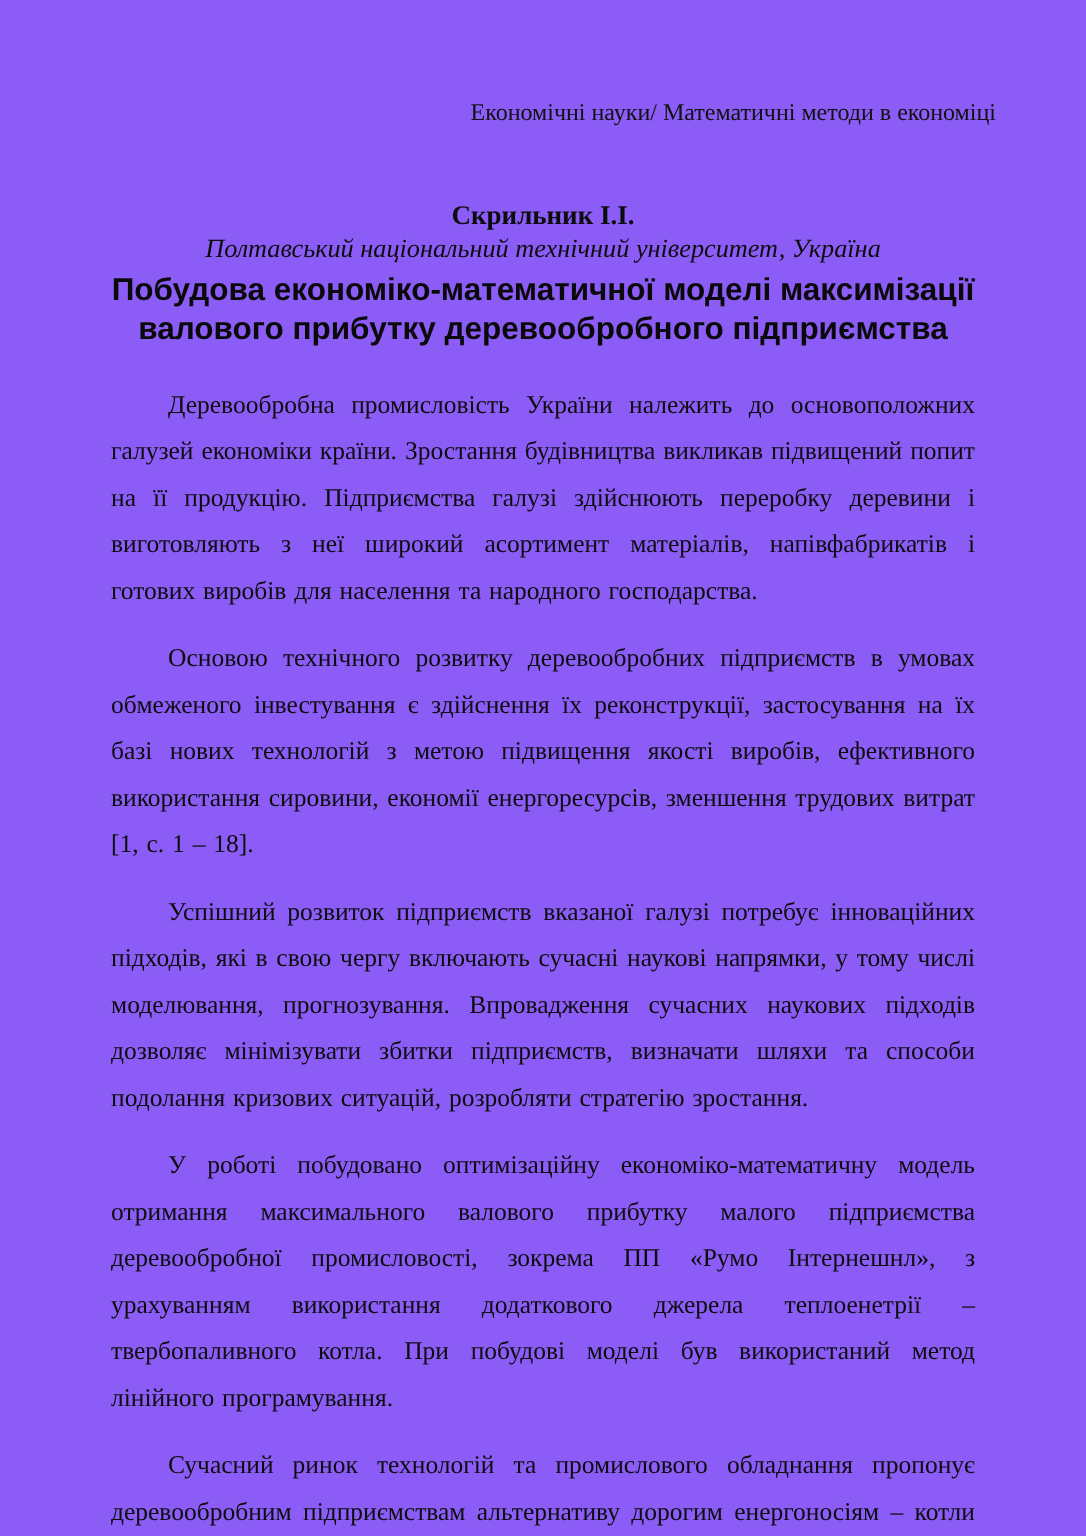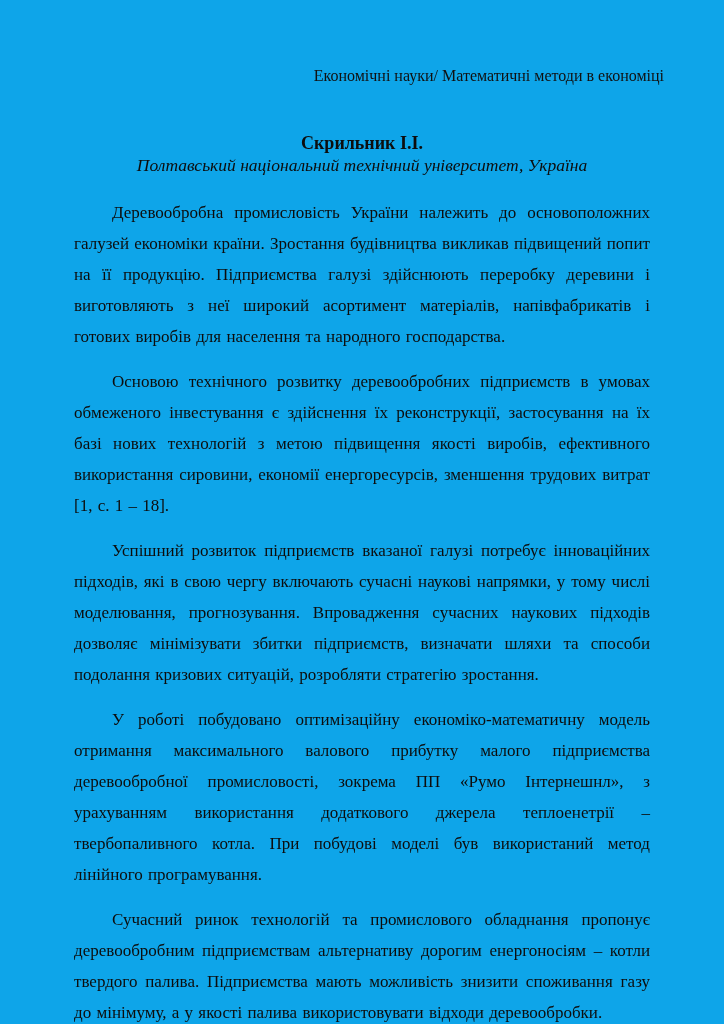--- a/index.html
+++ b/index.html
@@ -5,21 +5,21 @@
   html, body {
     margin: 0;
     padding: 0;
     background: #ffffff;
   }
   .page {
     position: relative;
     width: 724px;
     height: 1024px;
     margin: 0 auto;
-    background: #0ea5e9;
+    background: #8b5cf6;
     color: #0d0d0d;
     font-family: "Liberation Serif", "DejaVu Serif", serif;
     overflow: hidden;
     box-sizing: border-box;
     padding: 66px 60px 0 60px;
   }
   .running-head {
     text-align: right;
     font-size: 16px;
     line-height: 20px;
@@ -66,20 +66,21 @@
 <body>
 
 <div class="page">
 
   <div class="running-head">Економічні науки/ Математичні методи в економіці</div>
 
   <div class="author-line">Скрильник І.І.</div>
 
   <div class="affiliation-line">Полтавський національний технічний університет, Україна</div>
 
+  <h1 class="paper-title">Побудова економіко-математичної моделі максимізації валового прибутку деревообробного підприємства</h1>
 
   <div class="body-text">
     <p>Деревообробна промисловість України належить до основоположних галузей економіки країни. Зростання будівництва викликав підвищений попит на її продукцію. Підприємства галузі здійснюють переробку деревини і виготовляють з неї широкий асортимент матеріалів, напівфабрикатів і готових виробів для населення та народного господарства.</p>
     <p>Основою технічного розвитку деревообробних підприємств в умовах обмеженого інвестування є здійснення їх реконструкції, застосування на їх базі нових технологій з метою підвищення якості виробів, ефективного використання сировини, економії енергоресурсів, зменшення трудових витрат [1, с. 1 – 18].</p>
     <p>Успішний розвиток підприємств вказаної галузі потребує інноваційних підходів, які в свою чергу включають сучасні наукові напрямки, у тому числі моделювання, прогнозування. Впровадження сучасних наукових підходів дозволяє мінімізувати збитки підприємств, визначати шляхи та способи подолання кризових ситуацій, розробляти стратегію зростання.</p>
     <p>У роботі побудовано оптимізаційну економіко-математичну модель отримання максимального валового прибутку малого підприємства деревообробної промисловості, зокрема ПП «Румо Інтернешнл», з урахуванням використання додаткового джерела теплоенетрії – твербопаливного котла. При побудові моделі був використаний метод лінійного програмування.</p>
     <p>Сучасний ринок технологій та промислового обладнання пропонує деревообробним підприємствам альтернативу дорогим енергоносіям – котли твердого палива. Підприємства мають можливість знизити споживання газу до мінімуму, а у якості палива використовувати відходи деревообробки.</p>
   </div>
 
 </div>

